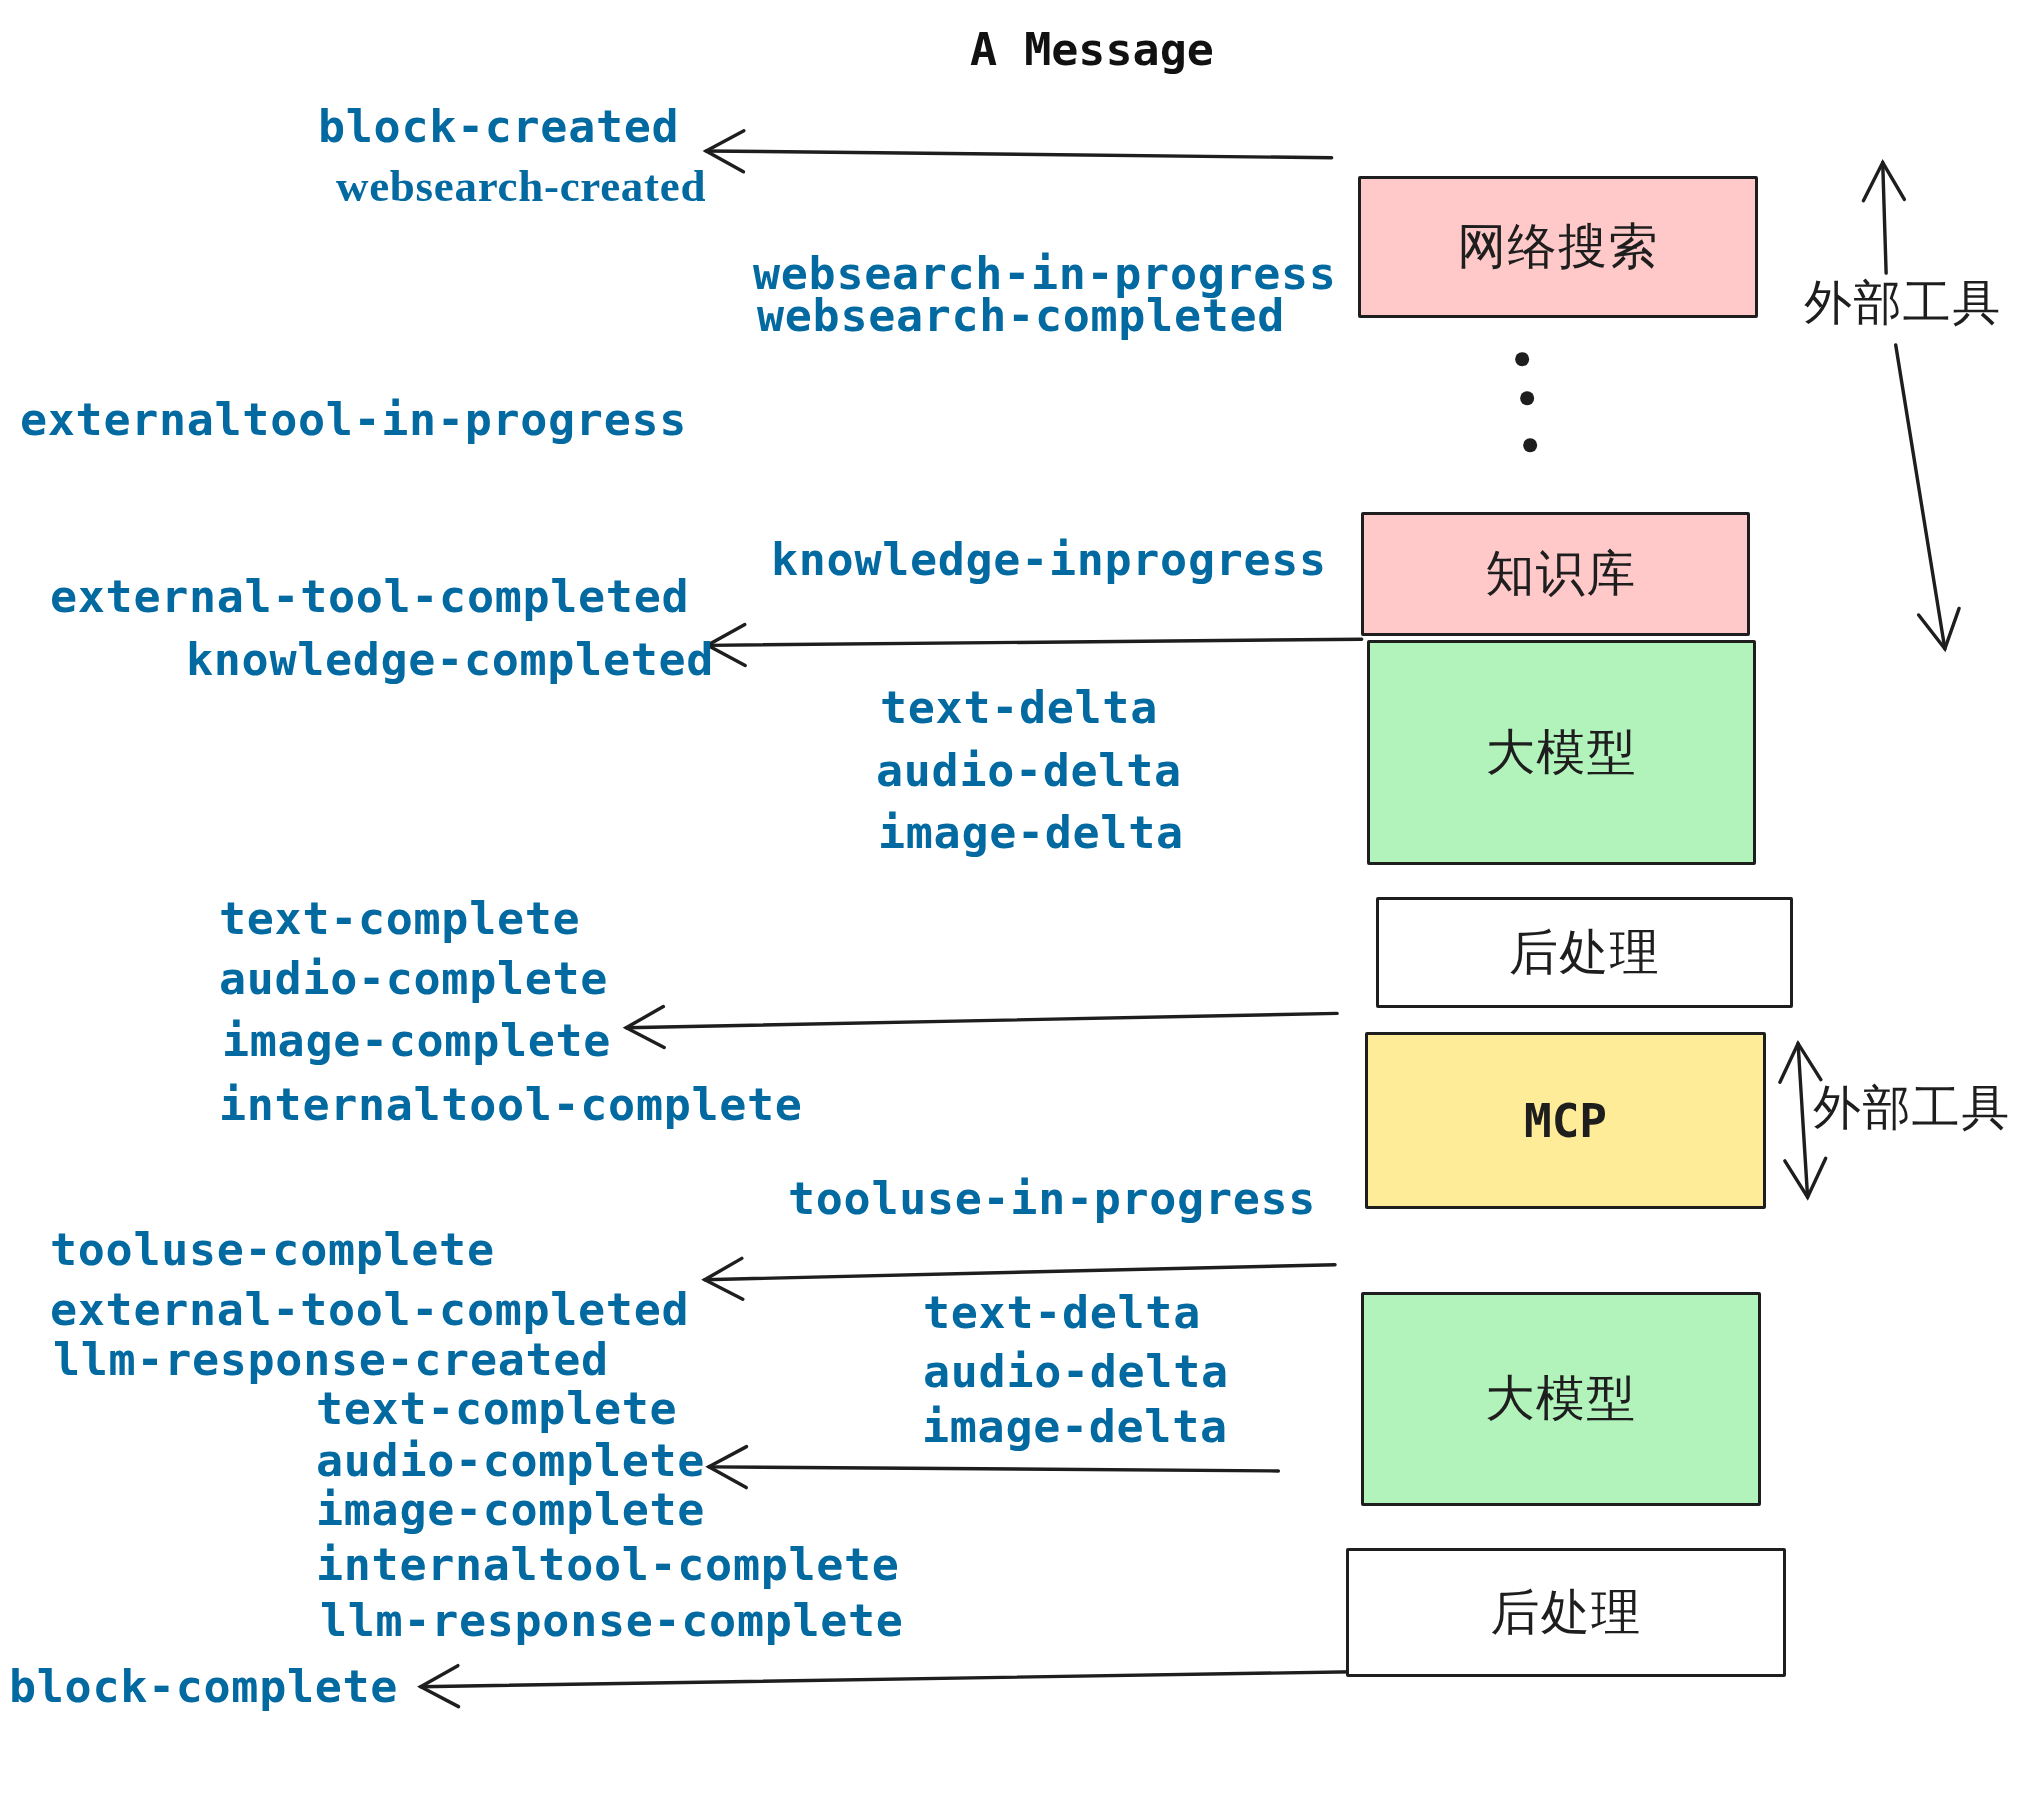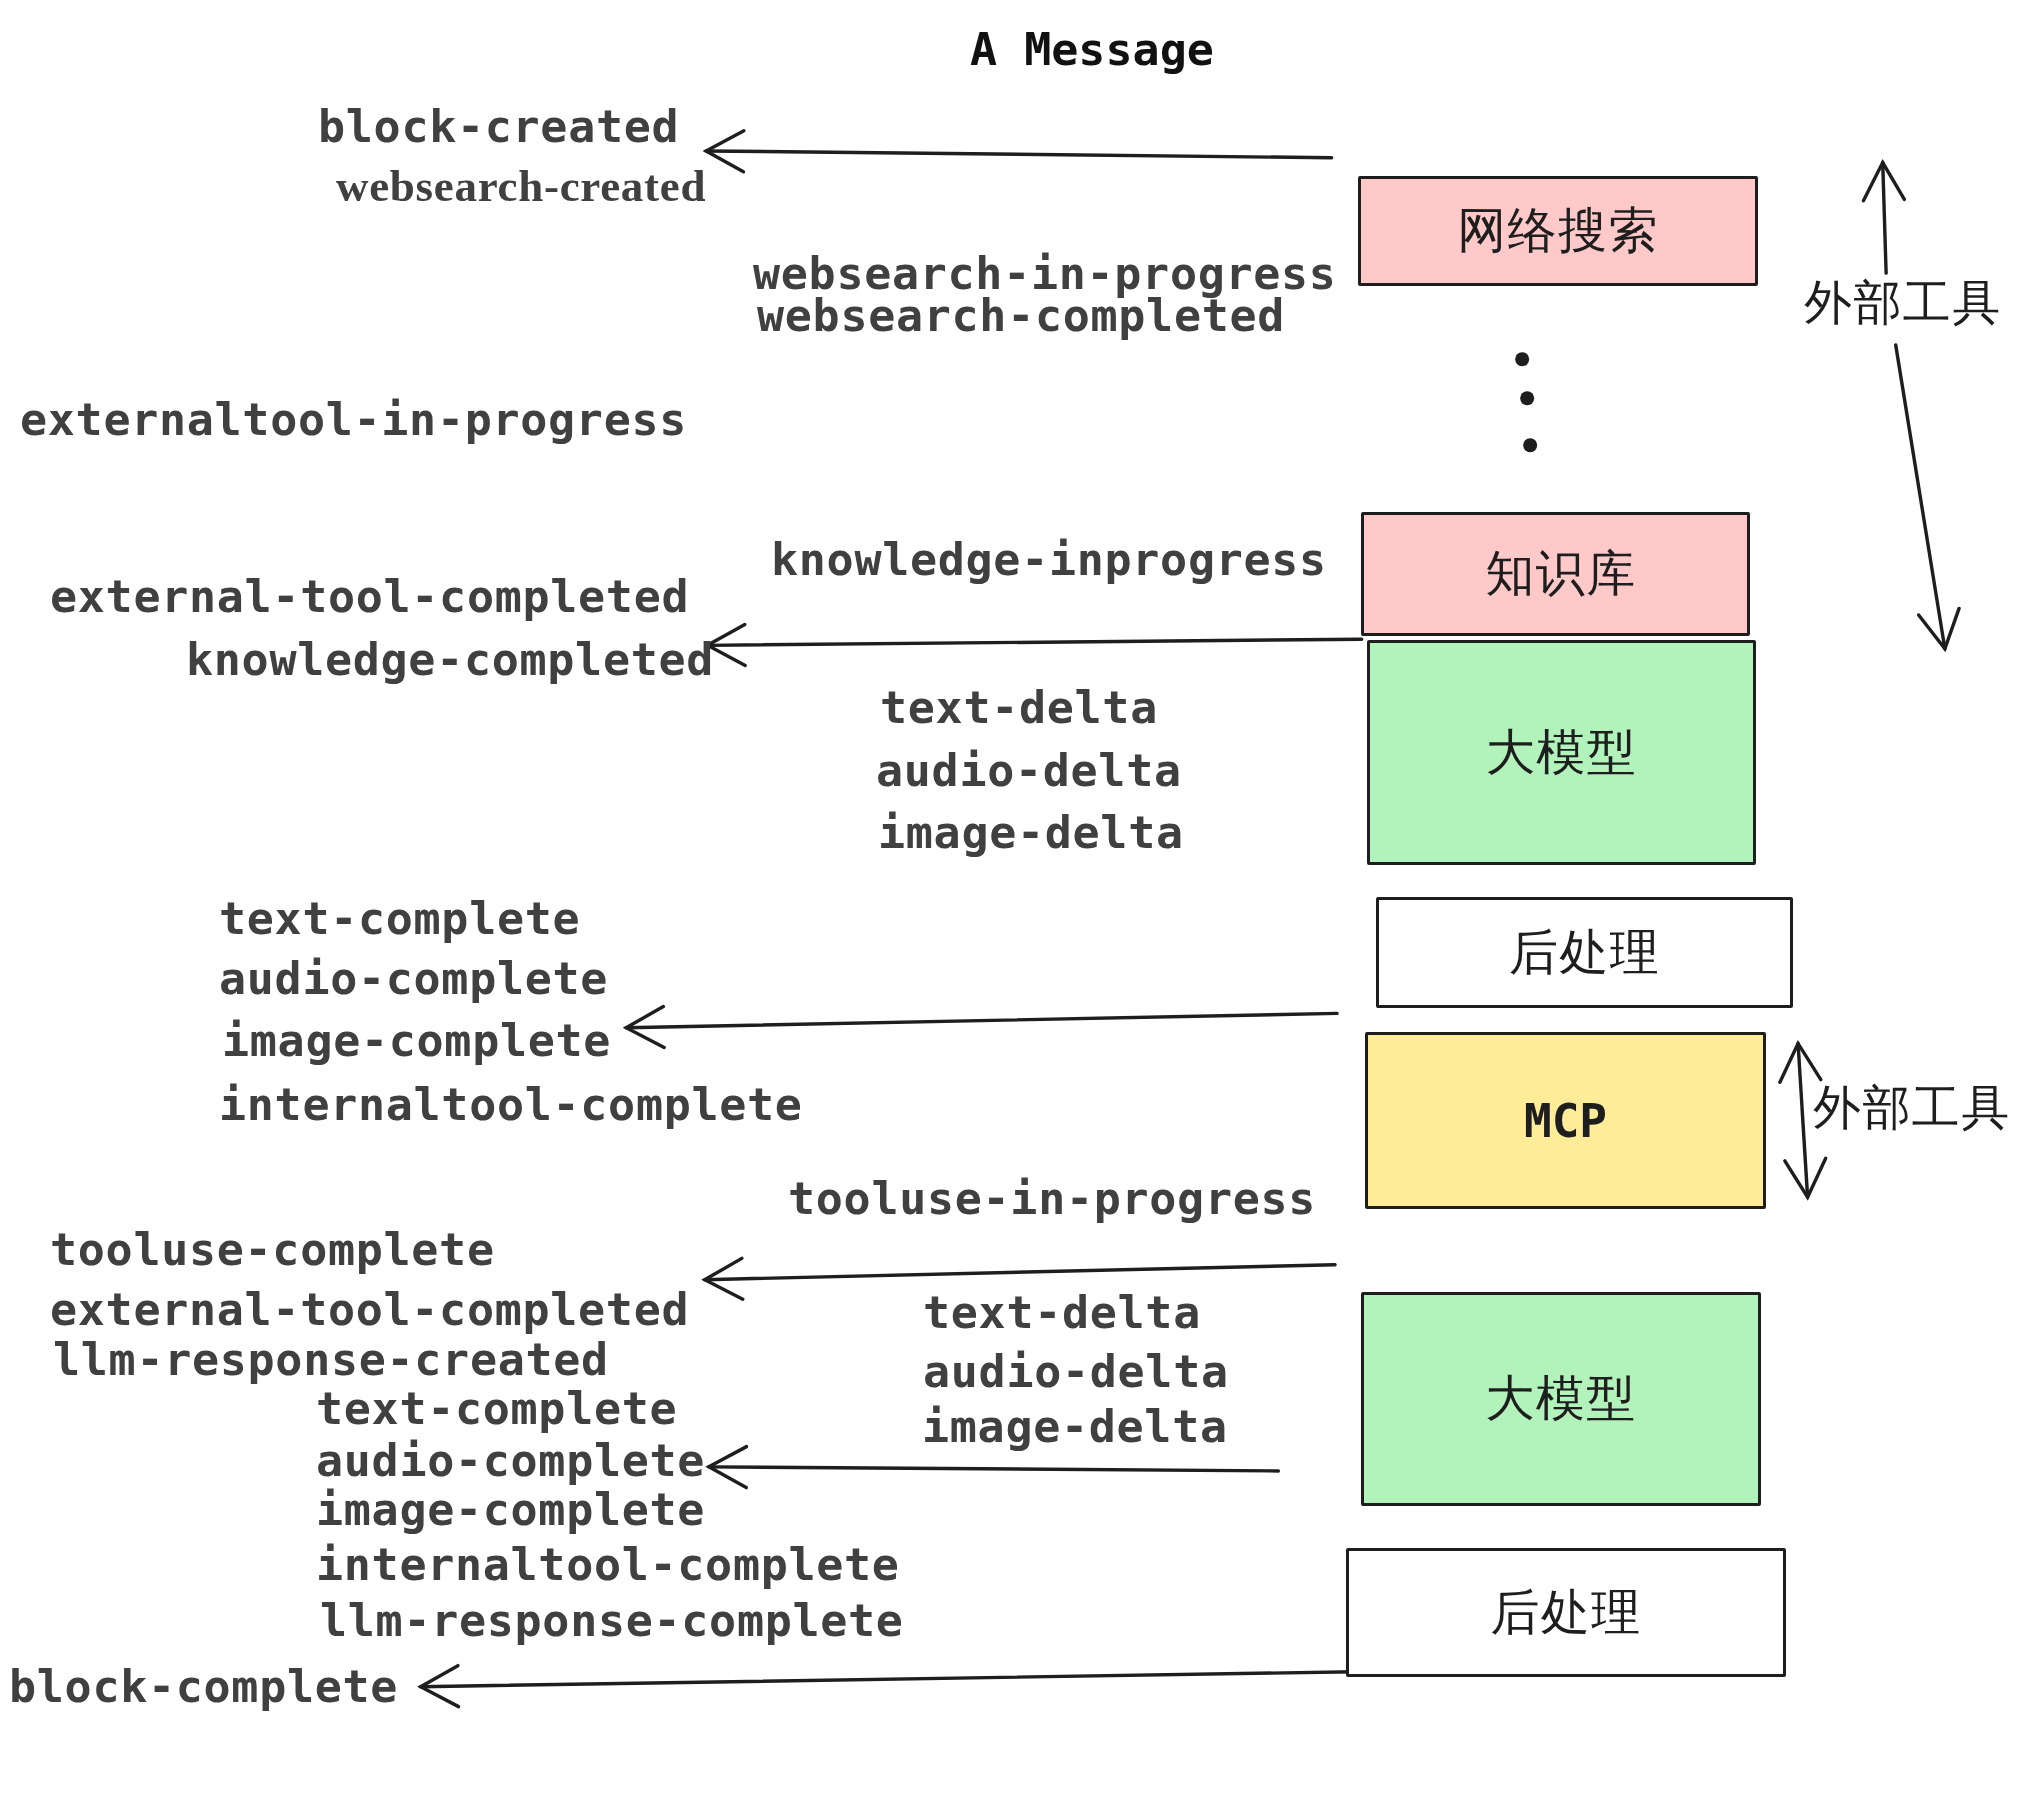--- a/index.html
+++ b/index.html
@@ -2,21 +2,21 @@
 <html style="font-size:11px"><head>
 <meta charset="utf-8">
 <style>
   html,body{margin:0;padding:0;background:#ffffff;}
   body{width:2035px;height:1796px;position:relative;overflow:hidden;
        font-family:"DejaVu Sans Mono",monospace;color:#1e1e1e;}
   .canvas{position:absolute;left:0;top:0;width:2035px;height:1796px;}
   .title{position:absolute;font:bold 45px "DejaVu Sans Mono",monospace;
          white-space:nowrap;transform:translateY(-50%);color:#111;}
   .evt{position:absolute;font:bold 45px "DejaVu Sans Mono",monospace;
-       white-space:nowrap;transform:translateY(-50%);color:#404040;letter-spacing:0.7px;}
+       white-space:nowrap;transform:translateY(-50%);color:#0369a1;letter-spacing:0.7px;}
   .box{position:absolute;border:3.4px solid #1e1e1e;border-radius:2px;
        display:flex;align-items:center;justify-content:center;
        font-family:"DejaVu Sans",sans-serif;font-size:49px;letter-spacing:1.4px;
        color:#1e1e1e;box-sizing:border-box;}
   .box.mono{font-family:"DejaVu Sans Mono",monospace;font-weight:bold;
             font-size:46px;letter-spacing:0;}
   .ann{position:absolute;font-family:"DejaVu Sans",sans-serif;font-size:48px;
        letter-spacing:1.4px;white-space:nowrap;transform:translateY(-50%);color:#1e1e1e;}
   .dot{position:absolute;width:13.7px;height:13.7px;border-radius:50%;
        background:#1e1e1e;transform:translate(-50%,-50%);}
@@ -43,21 +43,21 @@
         <line x1="1955" y1="1852" x2="1032" y2="1874" marker-end="url(#head)"></line>
         <line x1="1872" y1="2154" x2="1038" y2="2148" marker-end="url(#head)"></line>
         <line x1="1985" y1="2448" x2="616" y2="2470" marker-end="url(#head)"></line>
         <line x1="2762" y1="400" x2="2757" y2="238" marker-end="url(#head)"></line>
         <line x1="2776" y1="505" x2="2848" y2="950" marker-end="url(#head)"></line>
         <line x1="2633" y1="1528" x2="2647" y2="1753" marker-end="url(#head)" marker-start="url(#head)"></line>
       </g>
   </svg>
 
   <div id="boxes">
-      <div class="box" style="left: 1358px; top: 176px; width: 400px; height: 110px; background: rgb(255, 201, 201);">
+      <div class="box" style="left: 1358px; top: 176px; width: 400px; height: 142px; background: rgb(255, 201, 201);">
         <span>网络搜索</span>
       </div>
       <div class="box" style="left: 1361px; top: 512px; width: 389px; height: 124px; background: rgb(255, 201, 201); padding-left: 11px;">
         <span>知识库</span>
       </div>
       <div class="box" style="left: 1367px; top: 640px; width: 389px; height: 225px; background: rgb(178, 242, 187);">
         <span>大模型</span>
       </div>
       <div class="box" style="left: 1376px; top: 897px; width: 417px; height: 111px; background: rgb(255, 255, 255);">
         <span>后处理</span>

